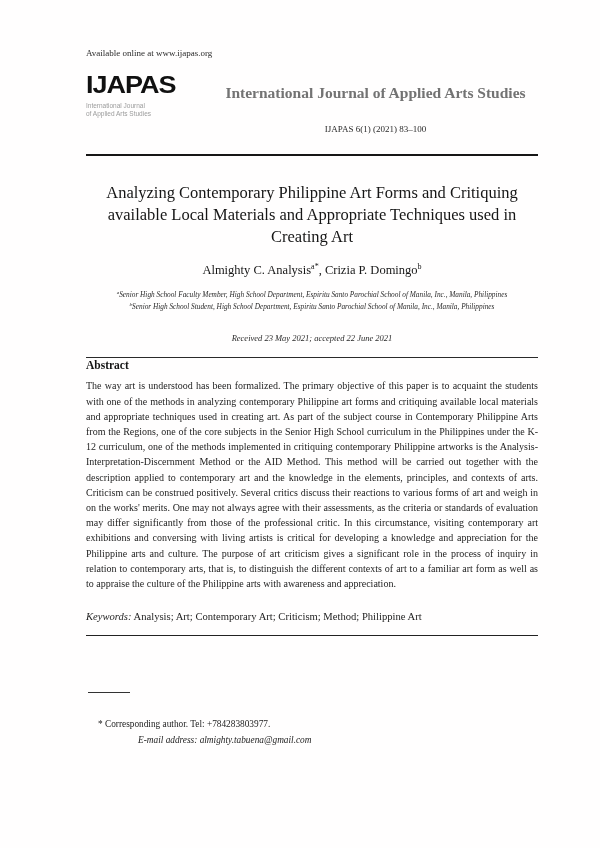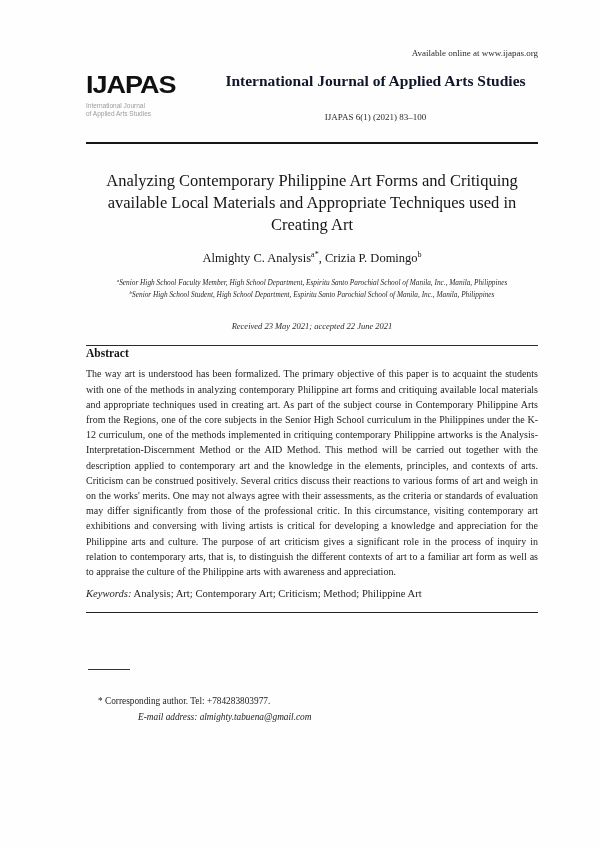--- a/index.html
+++ b/index.html
@@ -8,21 +8,21 @@
     margin:0 auto;
     background:#fffefe;
     position:relative;
     box-sizing:border-box;
     padding:48px 62px 0 86px;
     font-family:"Liberation Serif","DejaVu Serif",serif;
     color:#1b1b1b;
     overflow:hidden;
   }
   .available-online {
-    text-align:right;
+    text-align:left;
     font-size:9px;
     color:#2a2a2a;
     margin-bottom:12px;
   }
   .header-row { display:flex; align-items:flex-start;gap:15px; }
   .logo-block { width:112px; flex:0 0 112px; padding-top:2px; }
   .logo-acronym {
     font-family:"Liberation Sans","DejaVu Sans",sans-serif;
     font-weight:bold;
     font-size:27px;
@@ -35,22 +35,22 @@
     font-family:"Liberation Sans","DejaVu Sans",sans-serif;
     font-size:6.5px;
     color:#9b9b9b;
     line-height:1.25;
     margin-top:3px;
   }
   .header-center { flex:1; text-align:center; }
   .journal-title {
     font-weight:bold;
     font-size:15.5px;
-    margin-top:2px;
-    color:#0f172a;
+    margin-top:14px;
+    color:#737373;
   }
   .citation {
     font-size:9px;
     margin-top:22px;
     color:#2a2a2a;
   }
   .rule-thick { border:none; border-top:2.5px solid #161616; margin:20px 0 0 0; }
   .rule-thin  { border:none; border-top:1px solid #2a2a2a; margin:0; }
   .rule-mid   { border:none; border-top:1.5px solid #222; margin:0; }
   .article-title {
@@ -93,21 +93,21 @@
   }
   .abstract-body {
     font-size:10px;
     line-height:15.2px;
     text-align:justify;
     margin-top:7px;
     color:#1d1d1d;
   }
   .keywords-line {
     font-size:10.6px;
-    margin-top:9px;
+    margin-top:20px;
     color:#1d1d1d;
   }
   .keywords-label { font-style:italic; }
   .keywords-rule { margin-top:13px; }
   .footnote-rule {
     border:none; border-top:1px solid #333;
     width:42px;
     margin:56px 0 0 2px;
   }
   .footnote {

